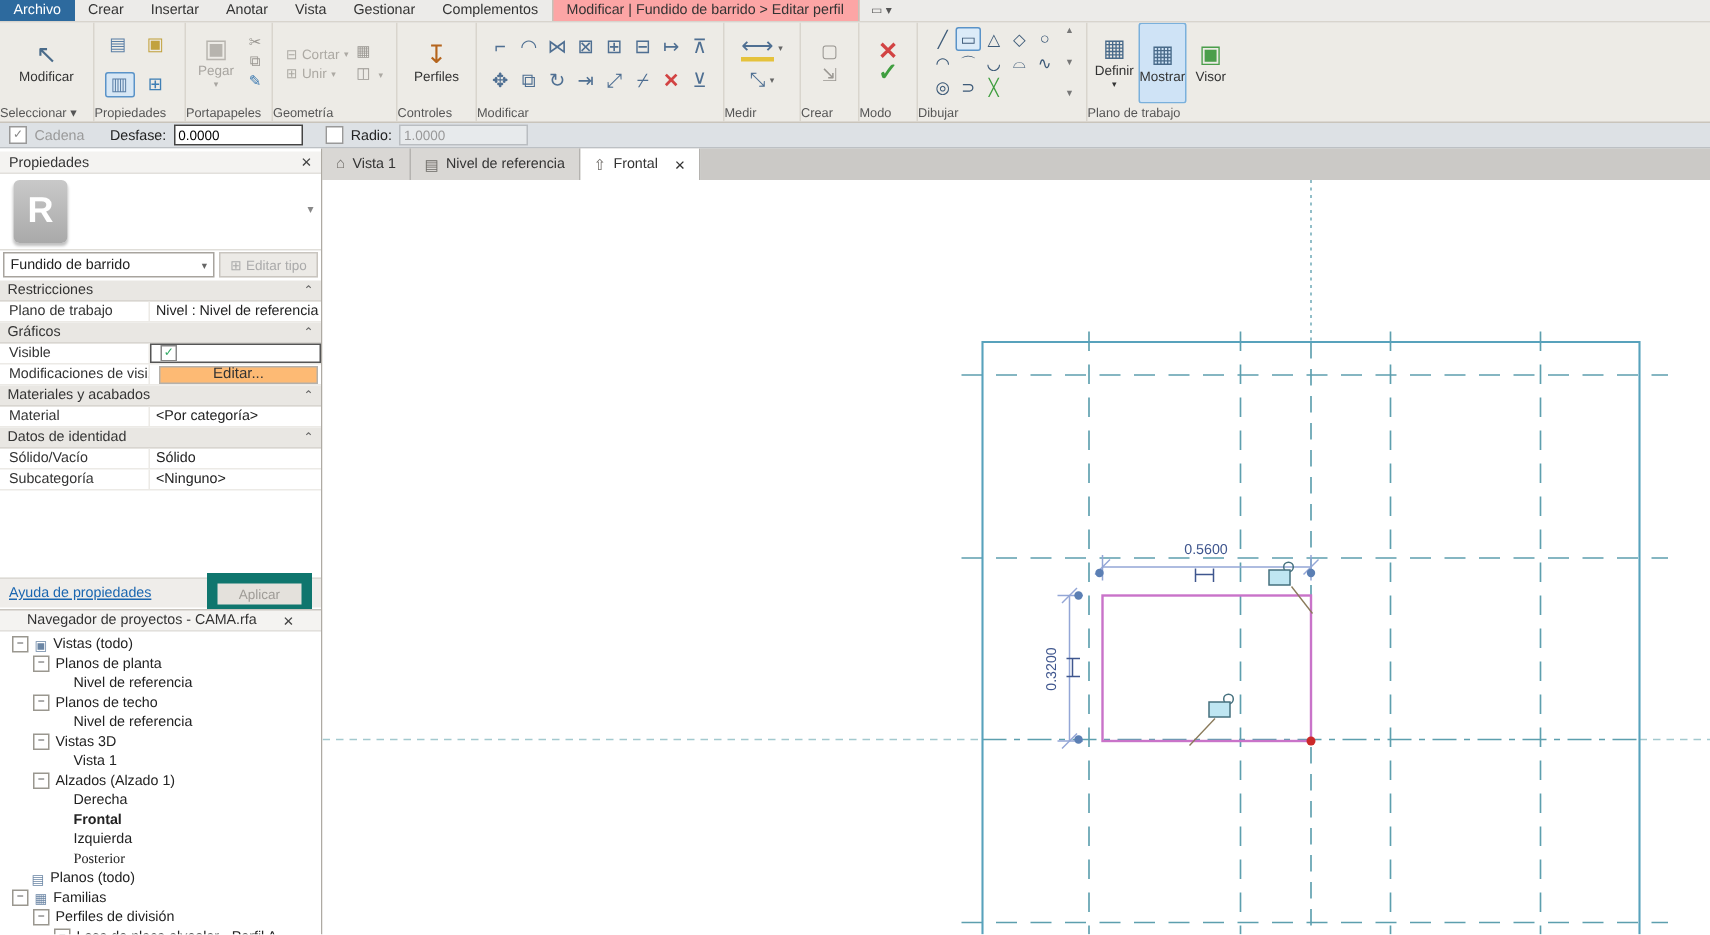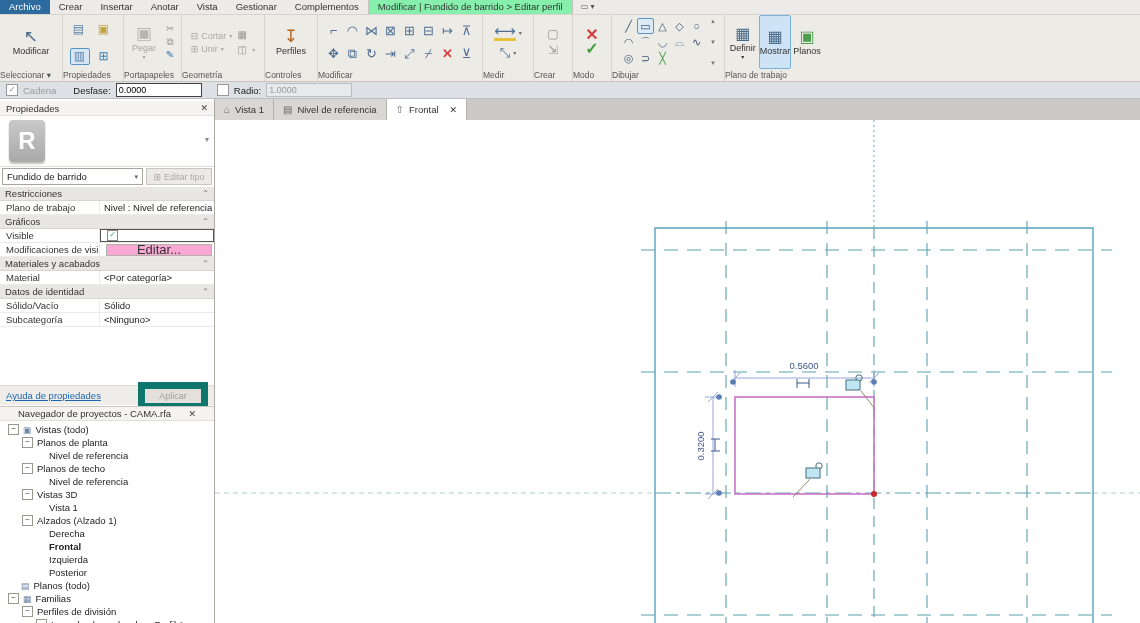--- a/index.html
+++ b/index.html
@@ -4,21 +4,21 @@
 <style>
   html,body{margin:0;padding:0}
   body{width:1140px;height:623px;position:relative;overflow:hidden;
        font-family:"Liberation Sans",sans-serif;background:#fff;color:#222;
        -webkit-font-smoothing:antialiased}
   
   .menubar{position:absolute;left:0;top:0;width:1140px;height:14px;background:#ecebe9;
            border-bottom:1px solid #d8d4cd;display:flex;font-size:9.5px;color:#333;z-index:5}
   .mtab{padding:0 9px;line-height:14px;white-space:nowrap;cursor:default}
   .mtab.archivo{background:#2d6a9e;color:#fff}
-  .mtab.ctx{background:#86efac;border-left:1px solid #c6c1b8;border-right:1px solid #c6c1b8}
+  .mtab.ctx{background:#fca5a5;border-left:1px solid #c6c1b8;border-right:1px solid #c6c1b8}
   .mextra{padding:0 8px;line-height:14px;color:#555;font-size:8px}
   
   .ribbon{position:absolute;left:0;top:15px;width:1140px;height:66px;background:#edebe6;
           border-bottom:1px solid #c9c4bb;display:flex}
   .rgroup{height:100%;border-right:1px solid #d9d5cd;display:flex;flex-direction:column;flex:none}
   .rbody{flex:1;display:flex;align-items:center;justify-content:center;gap:3px;padding:2px 3px;overflow:hidden}
   .rlabel{height:12px;font-size:8.5px;color:#555;text-align:left;line-height:12px;white-space:nowrap;overflow:hidden}
   .bigbtn{display:flex;flex-direction:column;align-items:center;justify-content:center;
           font-size:9px;color:#333;padding:1px 4px;border-radius:2px}
   .bigbtn .bicon{font-size:17px;line-height:18px;color:#4a6b8a}
@@ -65,22 +65,22 @@
   .typesel{flex:1;height:15px;border:1px solid #a8a49e;background:#fff;display:flex;align-items:center;padding:0 4px;gap:4px}
   .typesel .arr{margin-left:auto;font-size:7px;color:#666}
   .edittype{width:64px;height:15px;border:1px solid #c9c5bf;background:#eceae6;color:#aaa;display:flex;align-items:center;justify-content:center;gap:3px;font-size:9px}
   .pgrid{position:absolute;left:0;top:88px;width:100%}
   .psec{height:13px;background:#e9e7e3;border-bottom:1px solid #d8d5d0;display:flex;align-items:center;padding:0 5px;color:#333}
   .psec .chev{margin-left:auto;color:#666;font-size:8px}
   .prow{height:13px;border-bottom:1px solid #eceae6;display:flex;align-items:stretch}
   .plab{width:100px;padding-left:6px;display:flex;align-items:center;color:#333;border-right:1px solid #eceae6;box-sizing:border-box;white-space:nowrap;overflow:hidden}
   .pval{flex:1;padding-left:4px;display:flex;align-items:center;color:#222;white-space:nowrap;overflow:hidden;position:relative}
   .pval.selbox{border:1px solid #555;box-sizing:border-box}
-  .pbtn{margin:1px 2px;flex:1;height:10px;border:1px solid #b5b1ab;background:#f9a8d4;
-        display:flex;align-items:center;justify-content:center;font-size:13px;color:#333}
+  .pbtn{margin:1px 2px;flex:1;height:10px;border:1px solid #b5b1ab;background:#fdba74;
+        display:flex;align-items:center;justify-content:center;font-size:10px;color:#333}
   .pcheck{width:9px;height:9px;border:1px solid #888;background:#fff;font-size:8px;line-height:8px;text-align:center;color:#3a6;margin-left:2px}
   .pfoot{position:absolute;left:0;top:286px;width:100%;height:20px;background:#efedea;border-top:1px solid #dcd9d4;
          display:flex;align-items:center;padding:0 6px;box-sizing:border-box}
   .phelp{color:#1a66b0;text-decoration:underline;cursor:pointer}
   .applybtn{margin-left:auto;width:56px;height:14px;border:7px solid #0f766e;background:#e4e1dc;color:#9f9c97;
             display:flex;align-items:center;justify-content:center;font-size:9px}
   .btitle{position:absolute;left:0;top:307px;width:100%;height:15px;display:flex;align-items:center;
           padding:0 18px;box-sizing:border-box;background:#f4f3f1;border-top:1px solid #c9c5bf;border-bottom:1px solid #e2e0dc;color:#333}
   .tree{position:absolute;left:0;top:324px;width:100%;height:200px;overflow:hidden}
   .titem{height:13px;display:flex;align-items:center;gap:4px;white-space:nowrap;color:#222}
@@ -277,21 +277,21 @@
         <span class="bicon">▦</span>
         <span>Definir</span>
         <span style="font-size:6px">▾</span>
       </div>
       <div class="wpbtn on">
         <span class="bicon" style="color:#4a6b8a">▦</span>
         <span>Mostrar</span>
       </div>
       <div class="wpbtn">
         <span class="bicon" style="color:#4b9e4b">▣</span>
-        <span>Planos</span>
+        <span>Visor</span>
       </div>
     </div>
     <div class="rlabel">Plano de trabajo</div>
   </div>
 </div>
 
 <div class="optbar">
   <span class="cb">✓</span>
   <span class="dim-lab">Cadena</span>
   <span style="margin-left:12px">Desfase:</span>
@@ -413,21 +413,21 @@
         <span>Derecha</span>
       </div>
       <div class="titem" style="padding-left: 36px;">
         <span class="tspace"></span>
         <span class="tbold">Frontal</span>
       </div>
       <div class="titem" style="padding-left: 36px;">
         <span class="tspace"></span>
         <span>Izquierda</span>
       </div>
-      <div class="titem" style="padding-left: 36px;">
+      <div class="titem" style="padding-left: 36px; font-family: Liberation Serif, serif;">
         <span class="tspace"></span>
         <span>Posterior</span>
       </div>
       <div class="titem" style="padding-left: 8px;">
         <span class="tspace"></span>
         <span class="ticon">▤</span>
         <span>Planos (todo)</span>
       </div>
       <div class="titem" style="padding-left: 8px;">
         <span class="texp">−</span>

